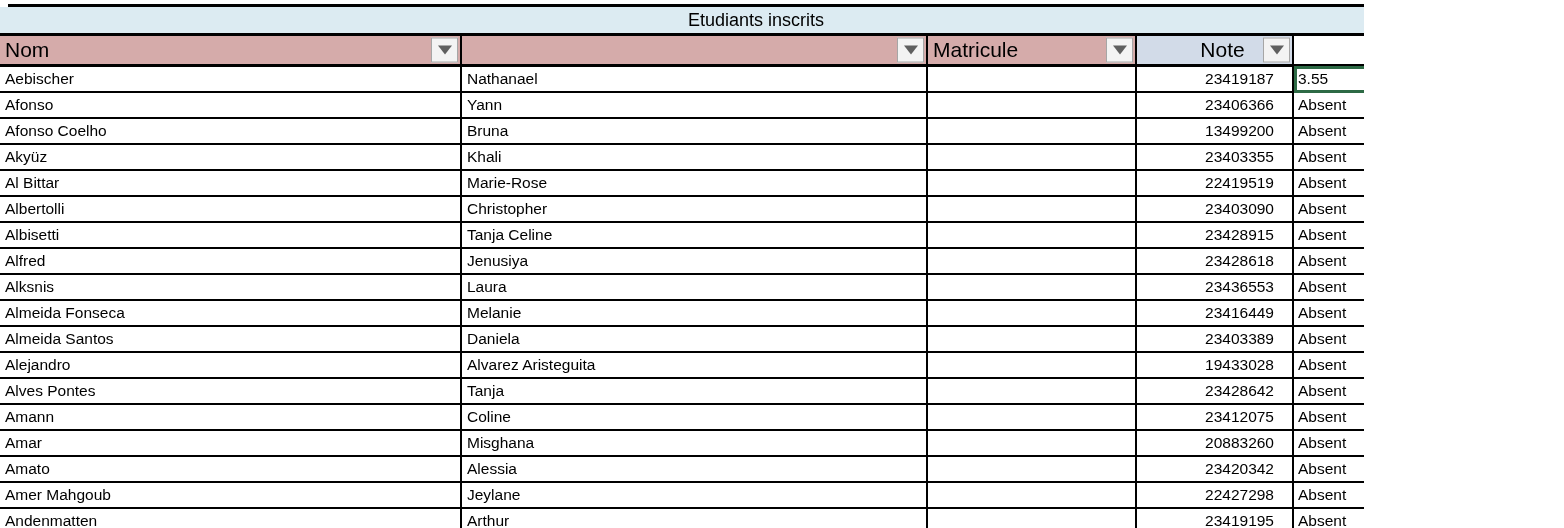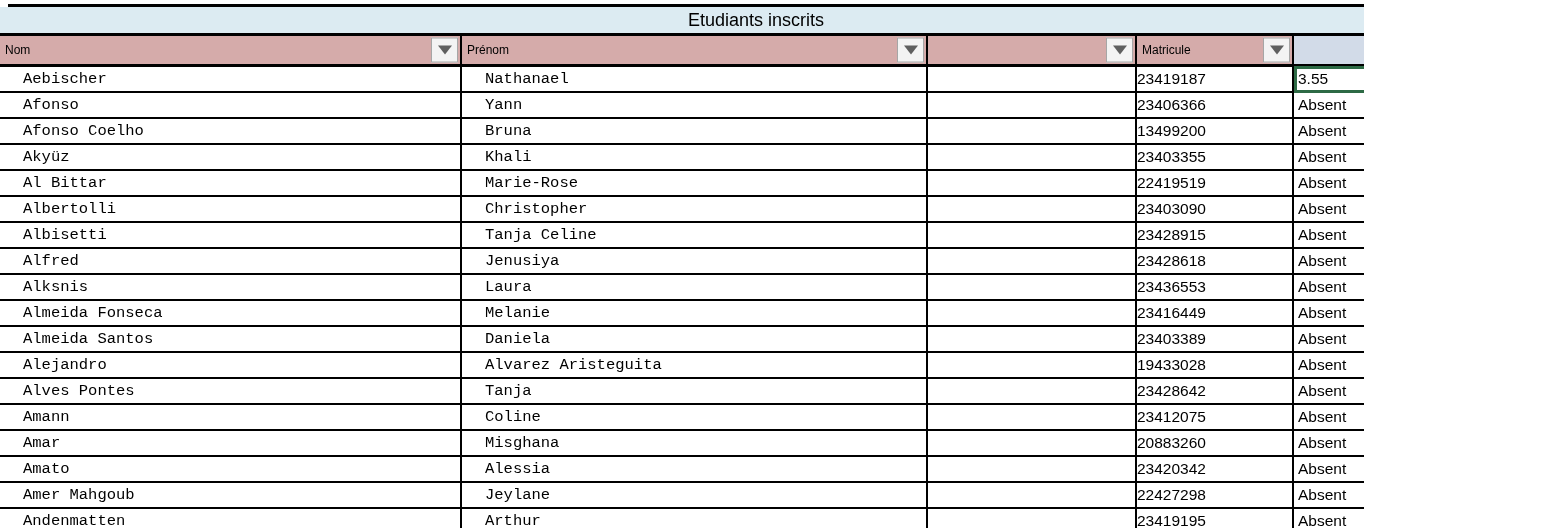--- a/index.html
+++ b/index.html
@@ -34,43 +34,43 @@
   .c-filler { border-right:none; }
 
   .title-cell {
     grid-column:1 / span 5;
     justify-content:center;
     background:var(--title-bg);
     font-size:18px;
   }
   .title-extra { background:#fff; }
 
-  .hcell { font-size:12px; padding-left:5px; }
+  .hcell { font-size:21px; padding-left:5px; }
   .h-salmon { background:var(--header-bg); }
   .h-note   { background:var(--note-header-bg); padding-left:16px; }
   .h-note .hlabel { width:100%; text-align:center; }
 
   .dd-btn {
     position:absolute; right:2px; top:50%; transform:translateY(-50%);
     width:27px; height:25px;
     background:var(--dd-bg);
     border:1px solid var(--dd-border);
     display:flex; align-items:center; justify-content:center;
     cursor:pointer;
   }
   .arrow {
     width:0; height:0;
     border-left:7px solid transparent;
     border-right:7px solid transparent;
     border-top:9px solid var(--dd-arrow);
   }
 
   .data-row .cell { font-size:15.5px; }
-  .c-nom, .c-prenom { padding-left:23px;font-family:Liberation Mono, monospace; }
-  .c-matricule { justify-content:flex-start; padding-right:18px; }
+  .c-nom, .c-prenom { padding-left:5px; }
+  .c-matricule { justify-content:flex-end; padding-right:18px; }
   .c-note { padding-left:4px; }
 
   .selected::after {
     content:"";
     position:absolute; left:0; top:-1px; right:-1px; bottom:-2px;
     border:3px solid var(--sel-green);
     pointer-events:none;
     z-index:3;
   }
   .fill-handle {
@@ -93,26 +93,20 @@
 
     <div class="row title-row">
       <div class="cell title-cell">Etudiants inscrits</div>
       <div class="cell title-extra"></div>
       <div class="cell c-filler"></div>
     </div>
 
     <div class="row header-row">
       <div class="cell hcell h-salmon">
         <span class="hlabel">Nom</span>
-        <span class="dd-btn">
-          <span class="arrow"></span>
-        </span>
-      </div>
-      <div class="cell hcell h-salmon">
-        <span class="hlabel">Prénom</span>
         <span class="dd-btn">
           <span class="arrow"></span>
         </span>
       </div>
       <div class="cell hcell h-salmon">
         <span class="hlabel"></span>
         <span class="dd-btn">
           <span class="arrow"></span>
         </span>
       </div>

